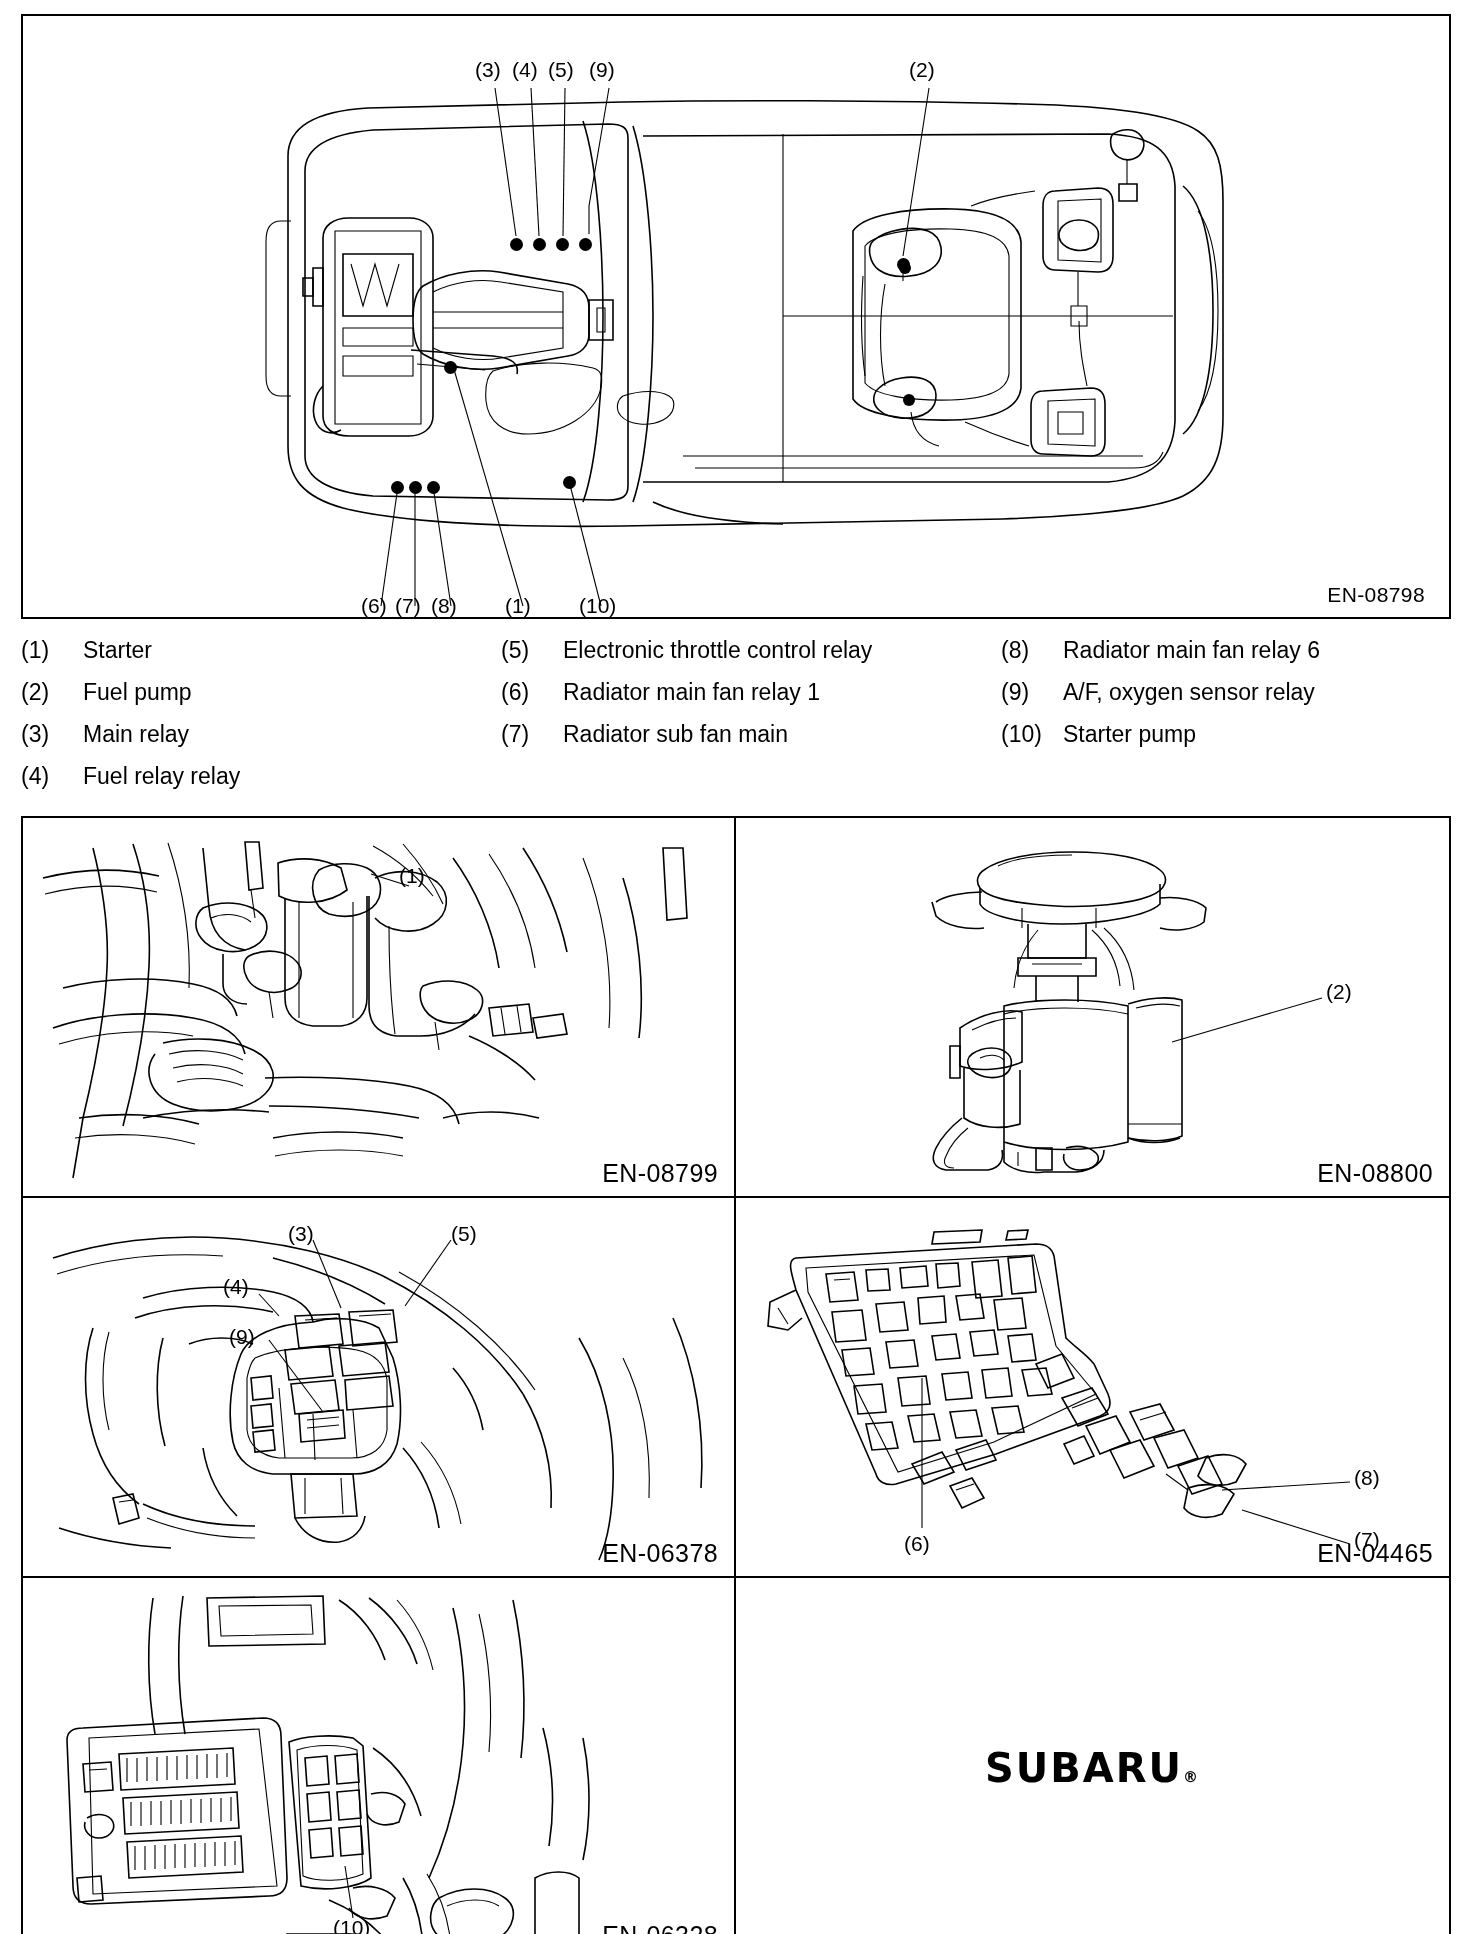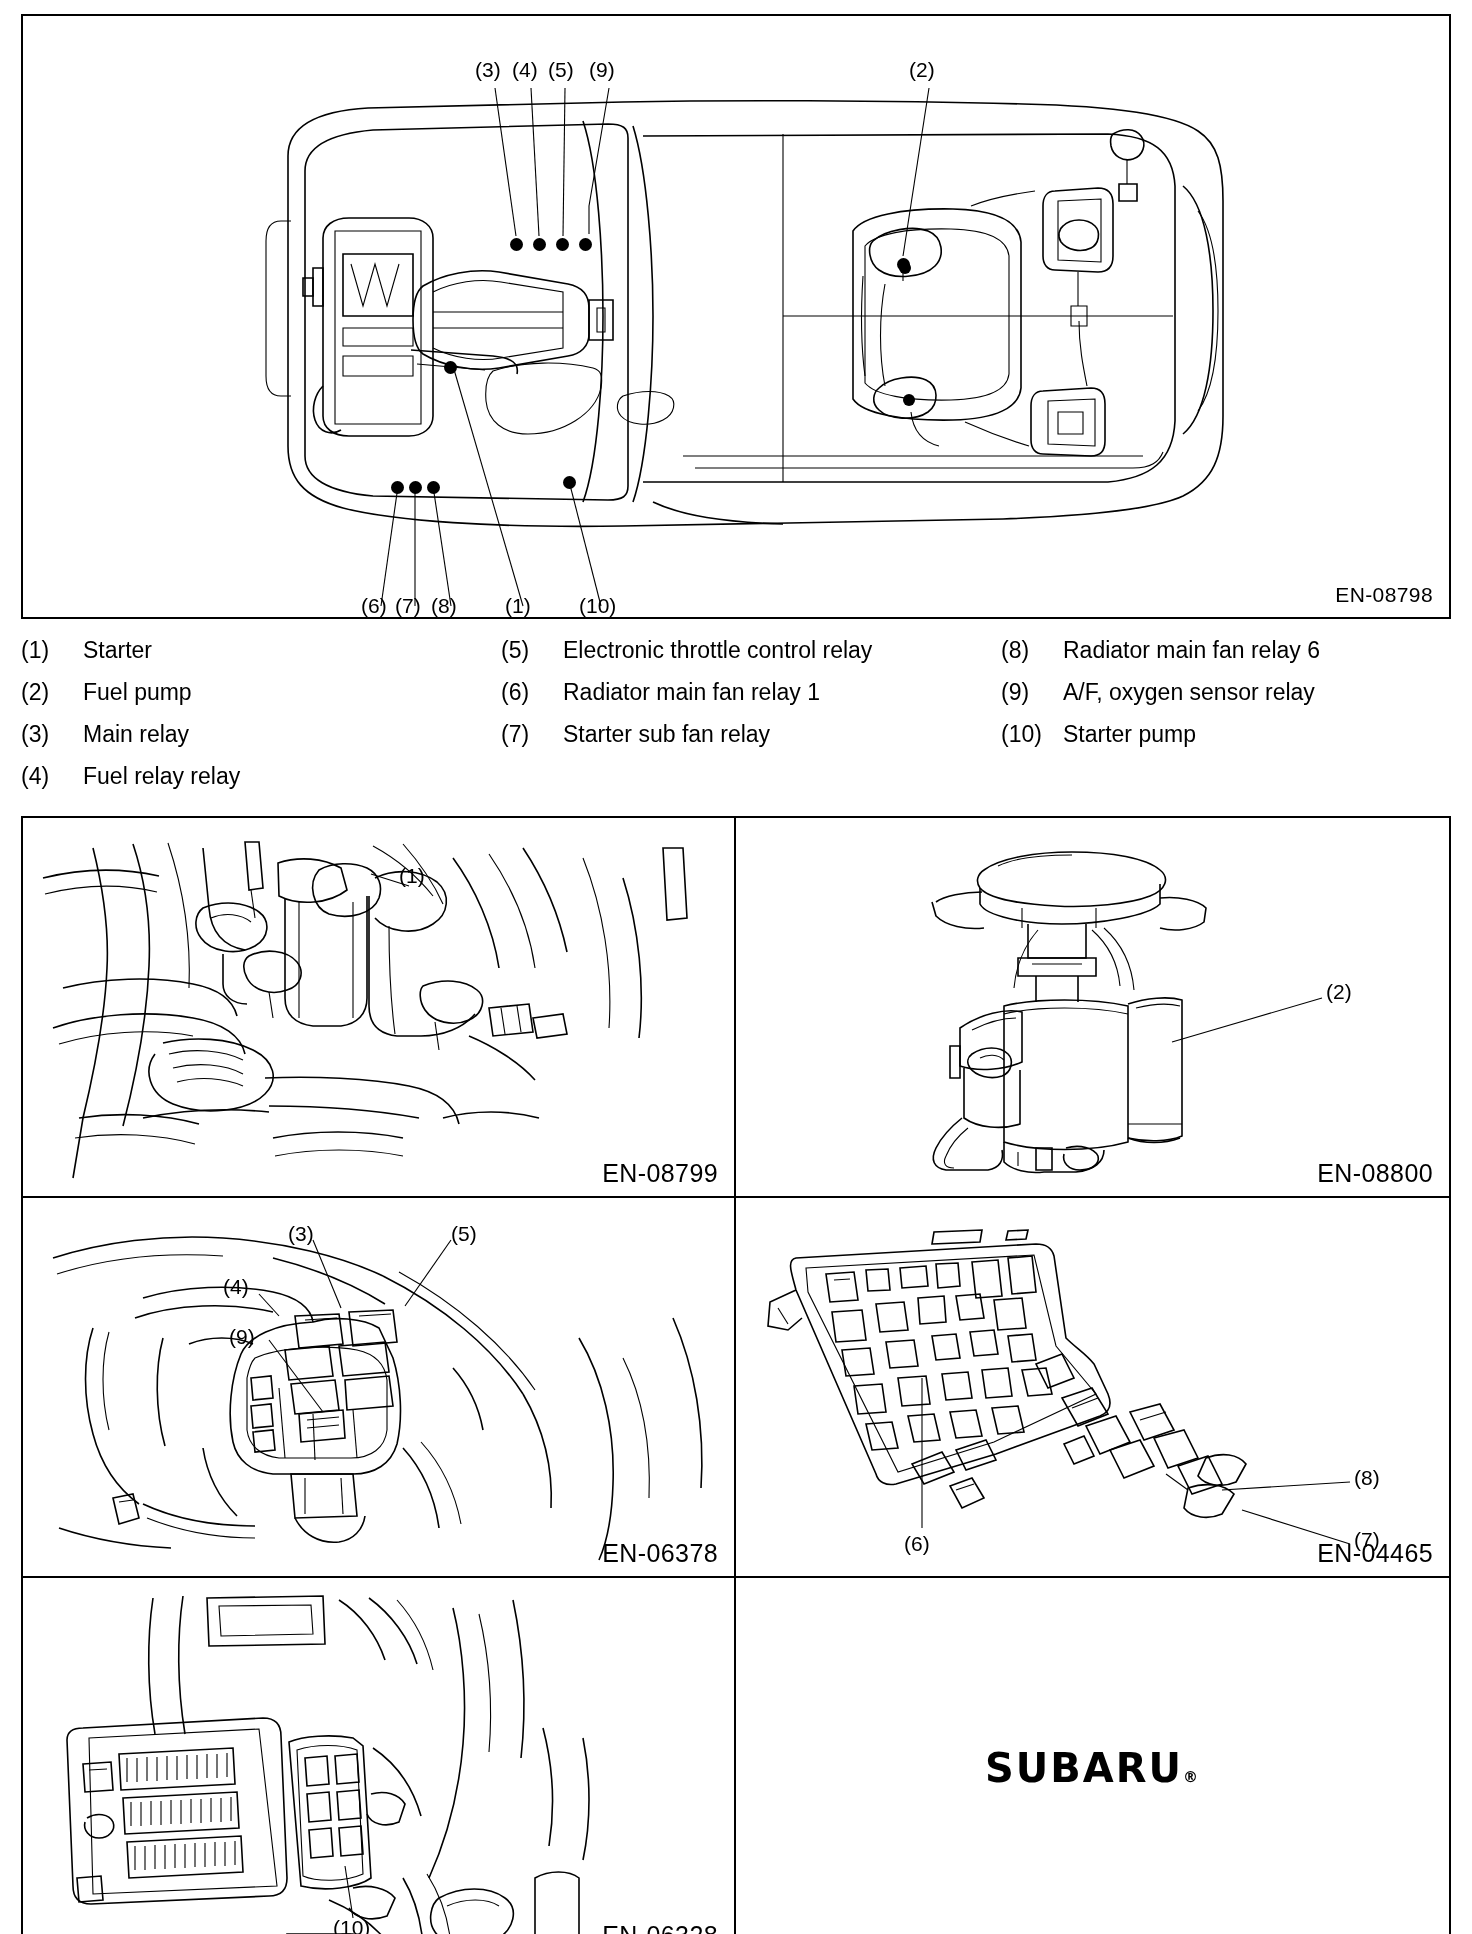--- a/index.html
+++ b/index.html
@@ -32,21 +32,21 @@
     box-sizing: border-box;
     margin: 0 auto;
     background: #fff;
   }
   .fig-code {
     position: absolute;
     font-size: 21px;
     letter-spacing: .4px;
   }
   .top-figure .fig-code {
-    right: 16px;
+    right: 24px;
     bottom: 10px;
   }
   .callout {
     position: absolute;
     font-size: 21px;
     white-space: nowrap;
   }
   .dot {
     position: absolute;
     width: 13px;
@@ -280,21 +280,21 @@
       <div class="legend-row">
         <span class="legend-num">(5)</span>
         <span class="legend-label">Electronic throttle control relay</span>
       </div>
       <div class="legend-row">
         <span class="legend-num">(6)</span>
         <span class="legend-label">Radiator main fan relay 1</span>
       </div>
       <div class="legend-row">
         <span class="legend-num">(7)</span>
-        <span class="legend-label">Starter sub fan relay</span>
+        <span class="legend-label">Radiator sub fan main</span>
       </div>
     </div>
 
     <div class="legend-col c3">
       <div class="legend-row">
         <span class="legend-num">(8)</span>
         <span class="legend-label">Radiator main fan relay 6</span>
       </div>
       <div class="legend-row">
         <span class="legend-num">(9)</span>

